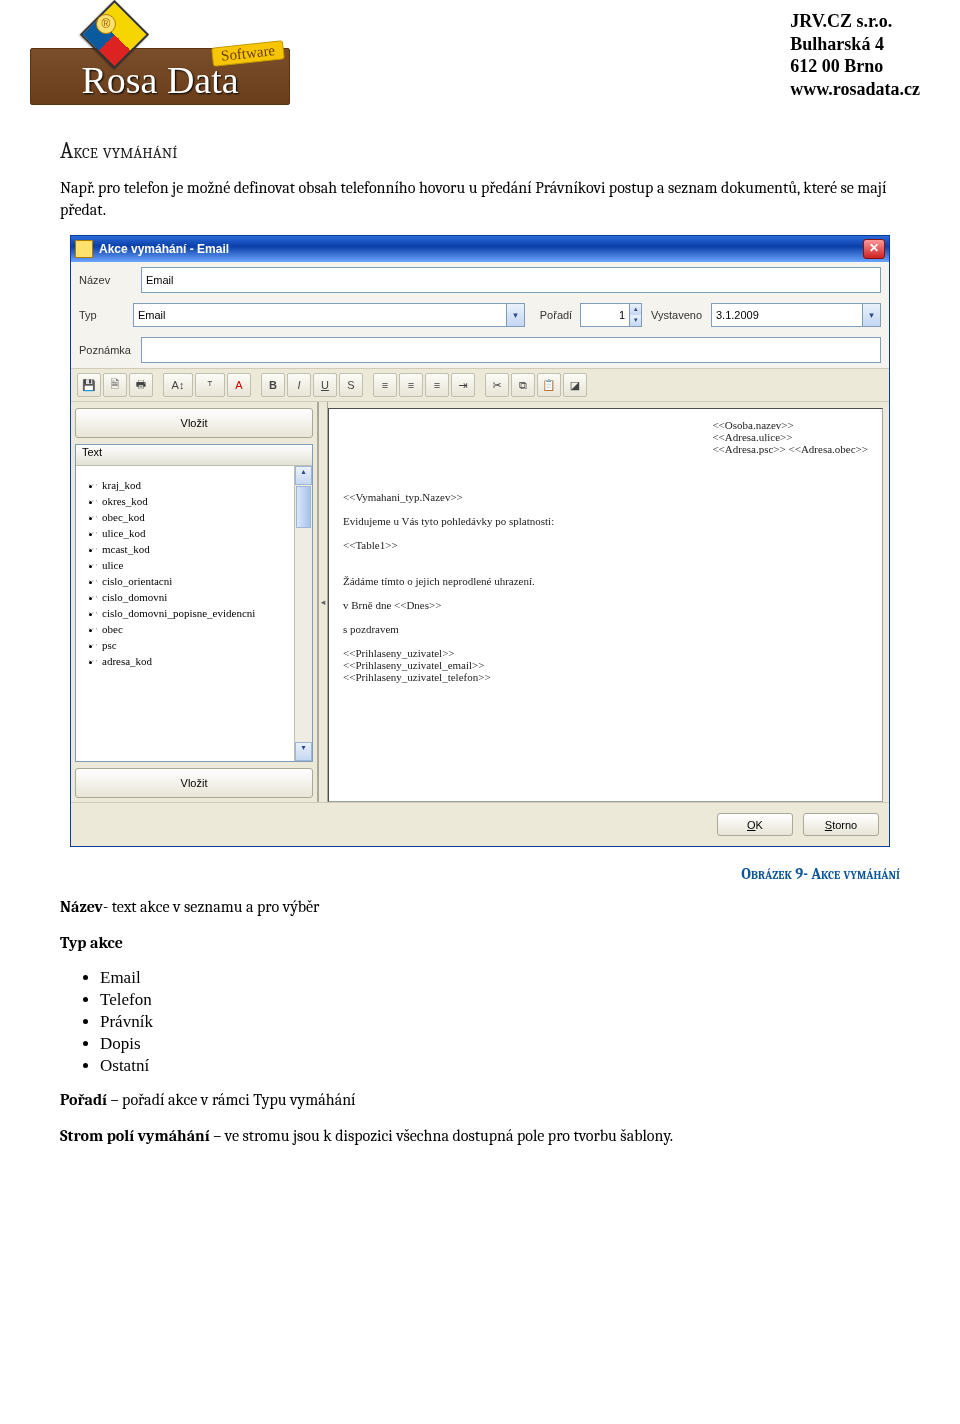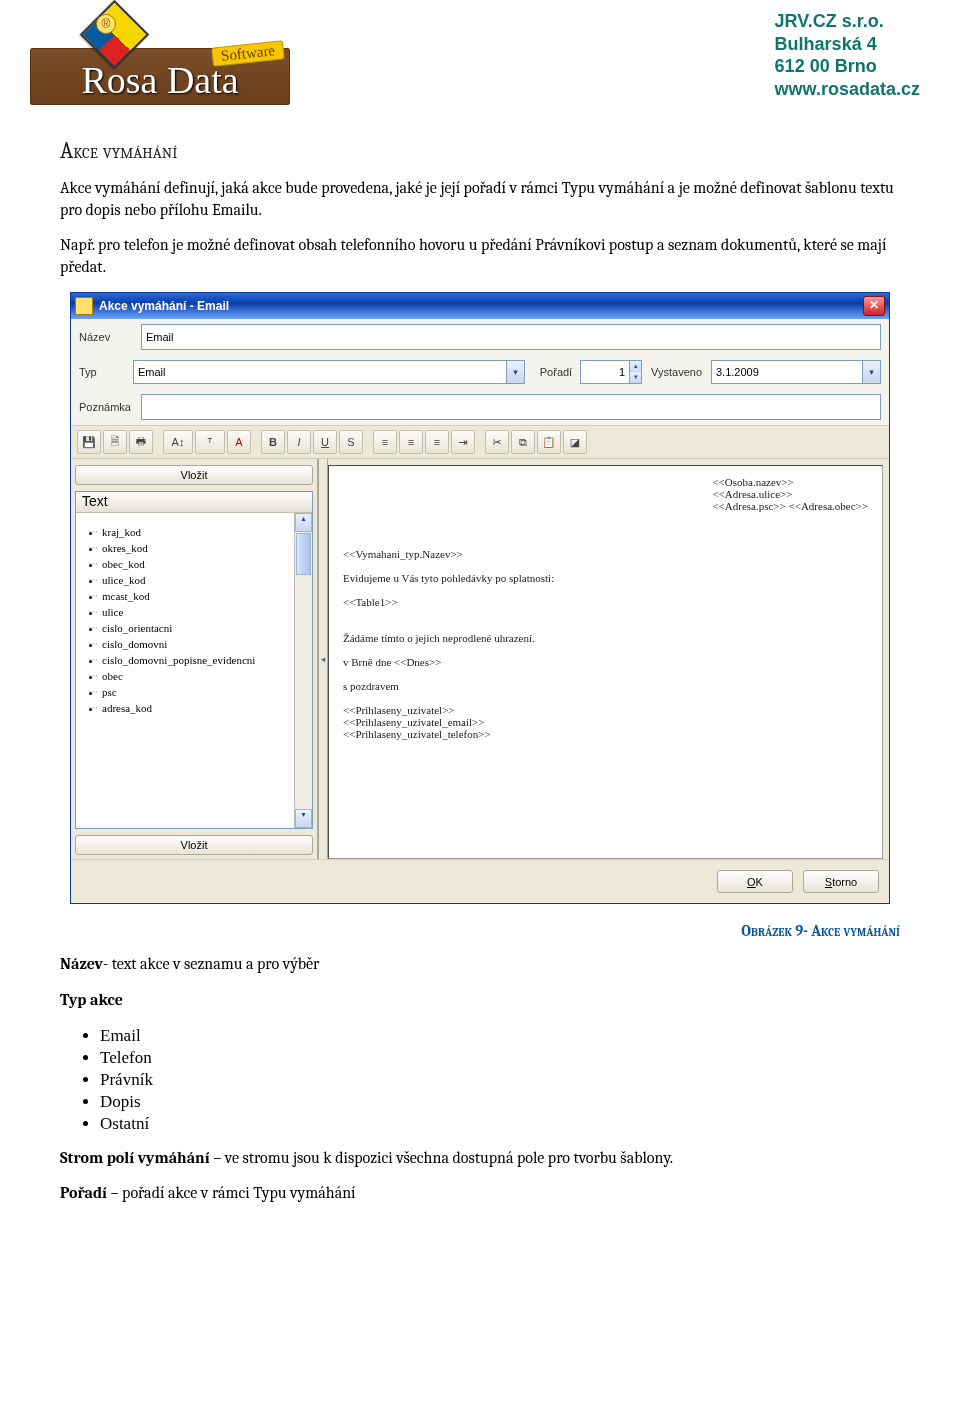--- a/index.html
+++ b/index.html
@@ -5,21 +5,21 @@
   body{margin:0;padding:0;background:#fff;font-family:Cambria,Georgia,serif;font-size:16px;color:#000;width:960px}
   .page{width:960px;box-sizing:border-box;padding:0 0 30px 0}
   
   .header-row{display:flex;align-items:flex-start;gap:30px;padding:10px 0 0 30px}
   .logo{width:260px;height:100px;position:relative}
   .logo-back{position:absolute;left:0;right:0;bottom:5px;height:55px;background:linear-gradient(#7a4e2a,#6a3e1a);border:1px solid #5a3410;border-radius:2px;display:flex;align-items:flex-end;justify-content:center}
   .logo-text{font-family:"Brush Script MT",cursive;font-size:38px;color:#fff;text-shadow:1px 1px 2px #000;margin-bottom:2px;white-space:nowrap}
   .logo-sq{position:absolute;left:60px;top:0;width:45px;height:45px;transform:rotate(45deg);background:conic-gradient(#f7d600 0 25%,#d22 25% 50%,#0a5aa0 50% 75%,#f7d600 75% 100%);border:2px solid #333;box-shadow:0 1px 2px rgba(0,0,0,.4)}
   .logo-r{position:absolute;left:66px;top:4px;width:18px;height:18px;border:1px solid #b07b00;border-radius:50%;background:#ffe26b;font-size:12px;text-align:center;line-height:18px;color:#9a5a00;font-family:Arial,sans-serif}
   .sw-tag{position:absolute;right:6px;top:34px;background:#f7c600;color:#6a3e1a;font-family:cursive;font-size:15px;padding:0 8px;border-radius:3px;transform:rotate(-6deg);border:1px solid #c29a00}
-  .addr{margin-left:auto;margin-right:40px;color:#0f766e;font-family:Liberation Sans, sans-serif;font-size:18px;font-weight:bold;line-height:1.25}
+  .addr{margin-left:auto;margin-right:40px;color:#000000;font-family:Liberation Serif, serif;font-size:18px;font-weight:bold;line-height:1.25}
   
   .content{padding:10px 60px 0 60px}
   h2{font-variant:small-caps;font-weight:normal;font-size:22px;margin:18px 0 12px 0;color:#1a1a1a;font-family:Cambria,Georgia,serif}
   p{margin:14px 0;font-size:16px;line-height:1.35;font-family:Cambria,Georgia,serif}
   .caption{text-align:right;font-variant:small-caps;color:#0b5599;font-weight:bold;font-size:15px;margin:18px 0 10px 0}
   ul{margin:8px 0 14px 40px;padding:0}
   ul li{font-family:"Times New Roman",serif;font-size:17px;margin:2px 0;list-style:disc}
   b{font-weight:bold}
   
   .app{font-family:Tahoma,Arial,sans-serif;font-size:11px;width:818px;margin:10px auto 0 auto;border:1px solid #0a3a9a;background:#1d4ed8;color:#000}
@@ -36,23 +36,23 @@
   .spin{width:60px;display:flex;border:1px solid #7f9db9;background:#fff;height:22px}
   .spin input{border:none;width:40px;text-align:right;padding:0 4px;font-size:11px}
   .spinbtns{width:17px;display:flex;flex-direction:column;border-left:1px solid #7f9db9}
   .spinbtns div{flex:1;background:linear-gradient(#eaf1fb,#c4d7f2);font-size:7px;text-align:center;line-height:10px;color:#2a4a8a}
   .toolbar{background:#ece9d8;border-top:1px solid #d0ccb8;border-bottom:1px solid #d0ccb8;display:flex;align-items:center;gap:2px;padding:4px 6px}
   .tbbtn{width:22px;height:22px;border:1px solid #c0c0b0;background:linear-gradient(#fcfbf6,#e8e5d6);border-radius:2px;display:flex;align-items:center;justify-content:center;font-family:Arial,sans-serif;font-size:11px;color:#444}
   .tbbtnw{width:28px}
   .tbsep{width:6px}
   .workarea{display:flex;height:400px;background:#ece9d8}
   .leftcol{width:238px;border-right:1px solid #aca899;display:flex;flex-direction:column;background:#ece9d8;padding:6px 4px 4px 4px;gap:6px}
-  .vlozit{height:20px;border:1px solid #aca899;background:linear-gradient(#fff,#e8e5d6);border-radius:3px;font-size:11px}
+  .vlozit{height:30px;border:1px solid #aca899;background:linear-gradient(#fff,#e8e5d6);border-radius:3px;font-size:11px}
   .treebox{border:1px solid #7f9db9;background:#fff;flex:1;display:flex}
-  .treehdr{height:18px;background:linear-gradient(#fefefe,#e4e2d6);border-bottom:1px solid #c0c0b0;font-size:14px;padding:1px 6px}
+  .treehdr{height:18px;background:linear-gradient(#fefefe,#e4e2d6);border-bottom:1px solid #c0c0b0;font-size:11px;padding:1px 6px}
   .treebody{flex:1;overflow:hidden}
   .treebody ul{list-style:none;margin:8px;padding:2px 0 2px 18px}
   .treebody li{font-family:Tahoma;font-size:11px;padding:1px 0;color:#000;position:relative}
   .treebody li::before{content:"⋯";position:absolute;left:-14px;color:#999;font-size:10px}
   .scrollv{width:17px;background:#efede3;border-left:1px solid #c0c0b0;display:flex;flex-direction:column}
   .scrollv .sbtn{height:17px;background:linear-gradient(#eaf1fb,#c4d7f2);border:1px solid #9fb5d4;font-size:8px;text-align:center;color:#2a4a8a}
   .scrollv .thumb{height:40px;background:linear-gradient(90deg,#d8e6fb,#a6c2e8);border:1px solid #9fb5d4;margin:1px}
   .listbox{border:1px solid #7f9db9;background:#fff}
   .listbox div{font-size:11px;padding:1px 6px}
   .listbox div.sel{background:#316ac5;color:#fff}
@@ -79,21 +79,20 @@
     <div class="addr">
       <div>JRV.CZ s.r.o.</div>
       <div>Bulharská 4</div>
       <div>612 00 Brno</div>
       <div>www.rosadata.cz</div>
     </div>
   </div>
 
   <div class="content">
     <h2>Akce vymáhání</h2>
-    <p>Akce vymáhání definují, jaká akce bude provedena, jaké je její pořadí v rámci  Typu vymáhání a je možné definovat šablonu textu pro dopis nebo přílohu Emailu.</p>
     <p>Např. pro telefon je možné definovat obsah telefonního hovoru u předání Právníkovi postup a seznam dokumentů, které se mají předat.</p>
 
     <div class="app">
       <div class="titlebar">
         <div class="tb-icon"></div>
         <span>Akce vymáhání - Email</span>
         <div class="closebtn">✕</div>
       </div>
 
       <div class="form">
@@ -199,16 +198,16 @@
     <div class="caption">Obrázek 9- Akce vymáhání</div>
     <p><b>Název</b><span>- text akce v seznamu a pro výběr</span></p>
     <p><b>Typ akce</b></p>
     <ul id="typelist">
         <li>Email</li>
         <li>Telefon</li>
         <li>Právník</li>
         <li>Dopis</li>
         <li>Ostatní</li>
       </ul>
+    <p><b>Pořadí</b><span> – pořadí akce v rámci Typu vymáhání</span></p>
     <p><b>Strom polí vymáhání</b><span> – ve stromu jsou k dispozici všechna dostupná pole pro tvorbu šablony.</span></p>
-    <p><b>Pořadí</b><span> – pořadí akce v rámci Typu vymáhání</span></p>
   </div>
 </div>
 
 </body></html>

